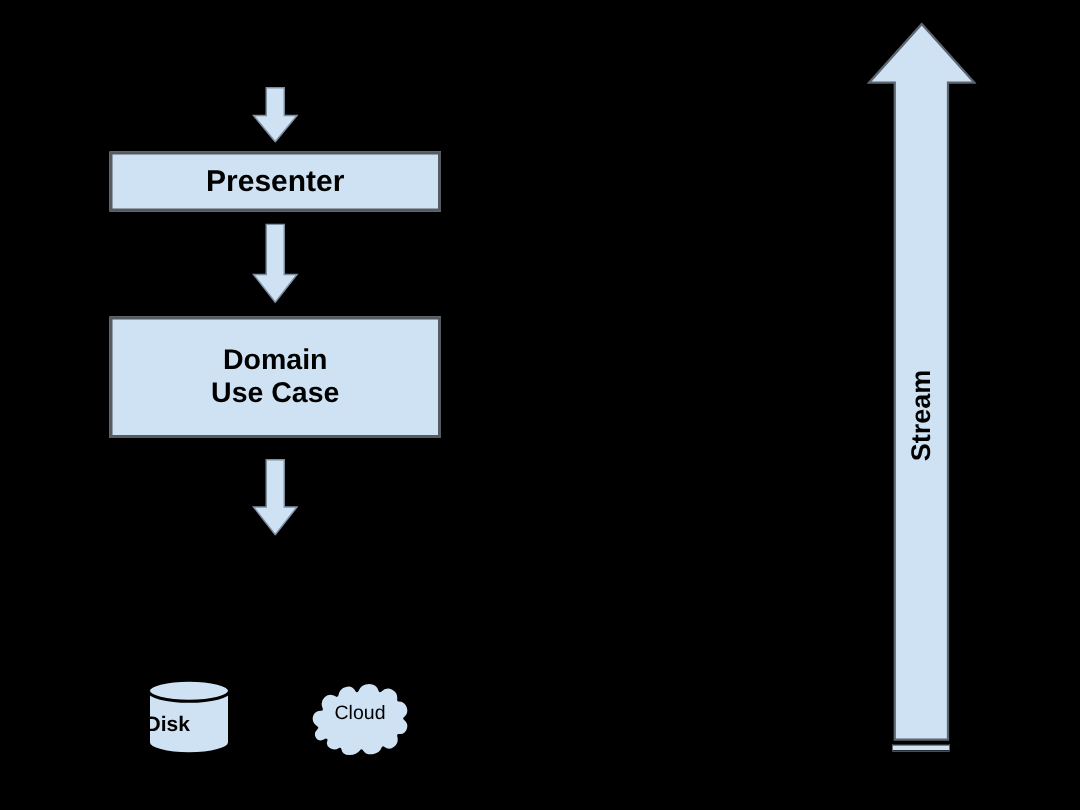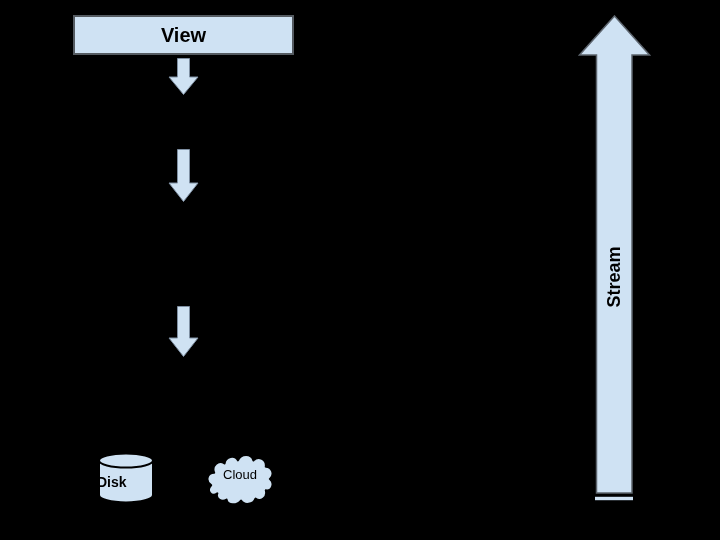--- a/index.html
+++ b/index.html
@@ -80,33 +80,37 @@
   #cloud-label {
     position: absolute; left: 207px; top: 467px; width: 66px;
     text-align: center; font-weight: normal; font-size: 13px; color: var(--text);
   }
 </style>
 </head>
 <body>
 
 <div class="stage">
 
-  <div class="box" id="box-view">
-    <span>View</span>
-  </div>
 
   <svg class="flow-arrow" id="arrow-1" width="31" height="37" viewBox="0 0 31 37">
     <polygon points="9.5,0.5 21.5,0.5 21.5,19 30,19 15.5,36.5 1,19 9.5,19"></polygon>
   </svg>
 
+  <div class="box" id="box-presenter">
+    <span>Presenter</span>
+  </div>
 
   <svg class="flow-arrow" id="arrow-2" width="31" height="53" viewBox="0 0 31 53">
     <polygon points="9.5,0.5 21.5,0.5 21.5,34 30,34 15.5,52.5 1,34 9.5,34"></polygon>
   </svg>
 
+  <div class="box" id="box-domain">
+    <span>Domain</span>
+    <span>Use Case</span>
+  </div>
 
   <svg class="flow-arrow" id="arrow-3" width="31" height="51" viewBox="0 0 31 51">
     <polygon points="9.5,0.5 21.5,0.5 21.5,32 30,32 15.5,50.5 1,32 9.5,32"></polygon>
   </svg>
 
 
   <svg id="disk-shape" width="58" height="52" viewBox="0 0 58 52">
     <path d="M 2 8.5 L 2 43 A 27 7.5 0 0 0 56 43 L 56 8.5"></path>
     <ellipse cx="29" cy="8.5" rx="27" ry="7"></ellipse>
   </svg>

